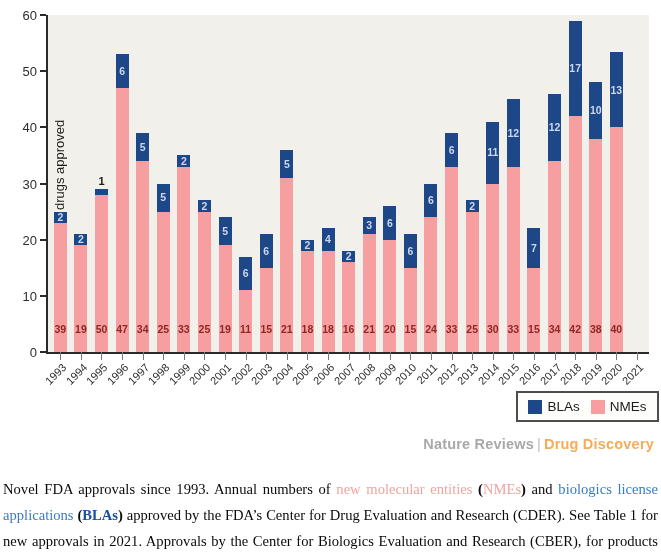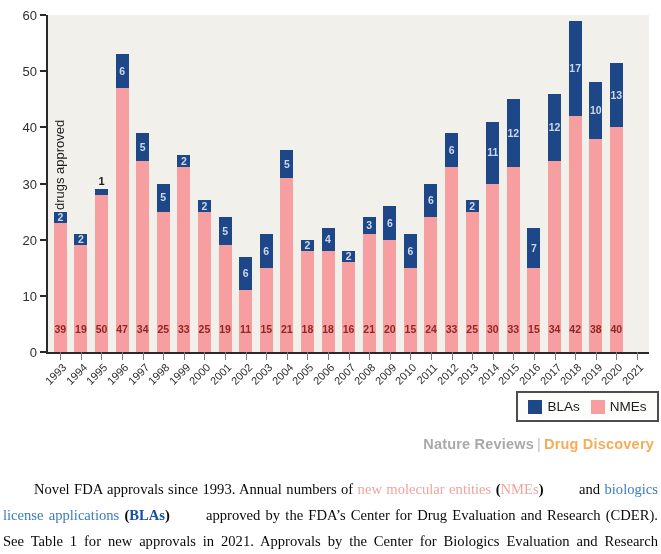--- a/index.html
+++ b/index.html
@@ -35,21 +35,21 @@
   .legend-item{display:flex;align-items:center;gap:5px;}
   .swatch{width:14px;height:14px;display:inline-block;}
   
   .journal{position:absolute;right:7px;top:436px;font-size:14.5px;font-weight:bold;
            letter-spacing:.2px;white-space:nowrap;}
   .journal .jr{color:#A9A9A9;} .journal .sep{color:#BDBDBD;font-weight:normal;padding:0 3px;}
   .journal .pub{color:#F8AC57;}
   
   .caption{position:absolute;left:3px;top:461px;width:655px;font-family:"Liberation Serif",serif;
            font-size:14.6px;line-height:26px;color:#0a0a0a;text-align:justify;}
-  .cap-normal{color:#0a0a0a;margin-left:31px;}
+  .cap-normal{color:#0a0a0a;}
   .cap-bold{color:#0a0a0a;font-weight:bold;}
   .cap-nme{color:#F0A39F;}
   .cap-bla{color:#3B7BC4;}
   .cap-bla-bold{color:#1A50A3;font-weight:bold;}
 </style>
 </head>
 <body>
 
 <div class="fig">
 
@@ -363,21 +363,21 @@
               <span class="bla-label">10</span>
             </div>
             <div class="seg-nme" style="height: 213.433px; background: rgb(247, 158, 160);"></div>
             <span class="nme-label">38</span>
           </div>
           <span class="x-tick"></span>
           <span class="x-label">2019</span>
         </div>
         <div class="slot">
           <div class="bar">
-            <div class="seg-bla" style="height: 64px; background: rgb(29, 71, 135);">
+            <div class="seg-bla" style="height: 75px; background: rgb(29, 71, 135);">
               <span class="bla-label">13</span>
             </div>
             <div class="seg-nme" style="height: 224.667px; background: rgb(247, 158, 160);"></div>
             <span class="nme-label">40</span>
           </div>
           <span class="x-tick"></span>
           <span class="x-label">2020</span>
         </div>
         <div class="slot">
           <span class="x-tick"></span>

